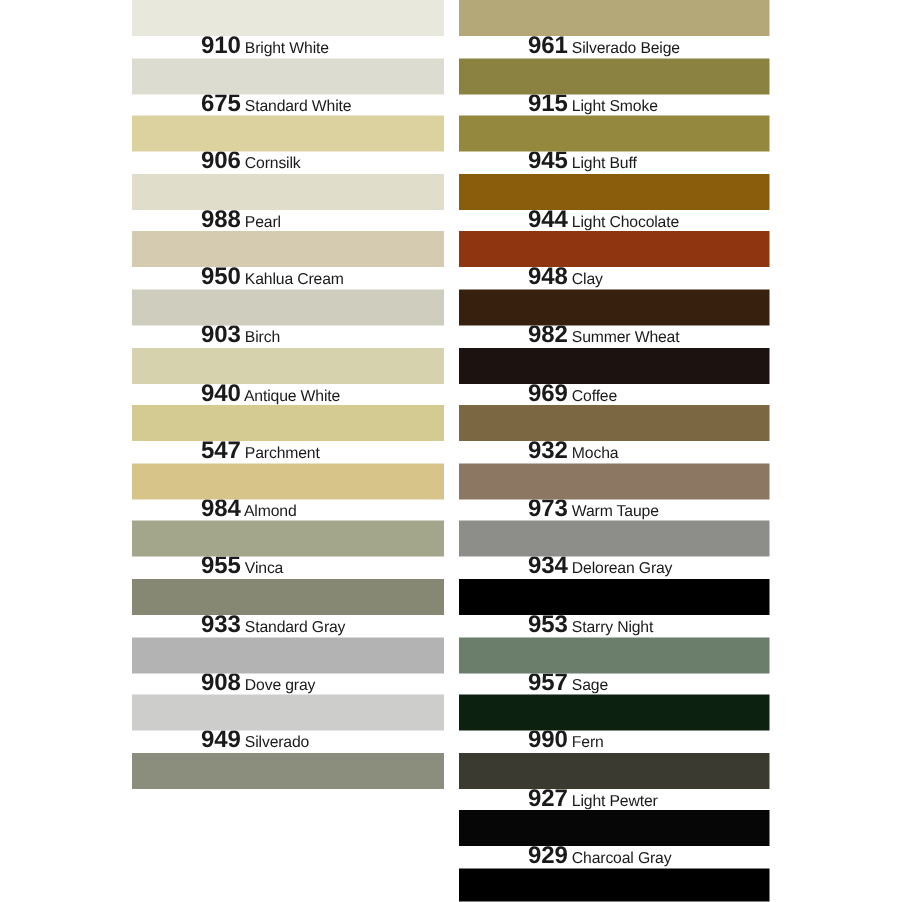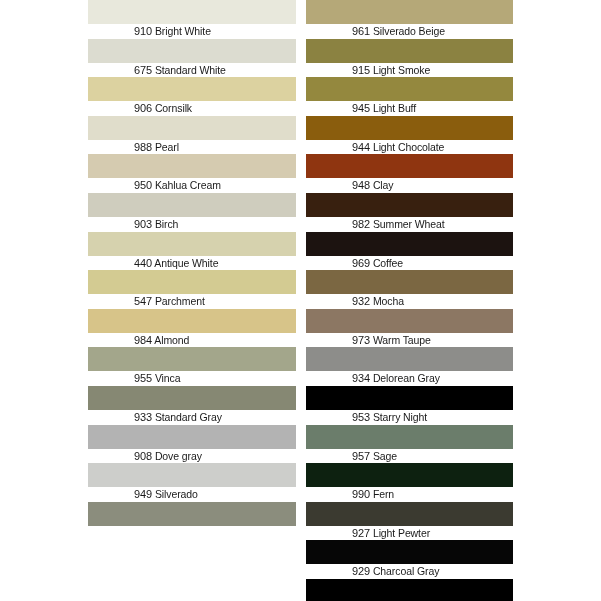--- a/index.html
+++ b/index.html
@@ -46,22 +46,22 @@
     font-size: 10.5px;
     color: #1a1a1a;
     white-space: nowrap;
     padding-left: 7px;
     box-sizing: border-box;
     letter-spacing: -0.1px;
     overflow: hidden;
   }
 
   .code {
-    font-weight: normal;
-    font-size: 11px;
+    font-weight: bold;
+    font-size: 16px;
     padding-left: 39px;
   }
   .name {
     font-weight: normal;
     font-size: 10.5px;
   }
 </style>
 </head>
 <body>
 
@@ -86,21 +86,21 @@
       <div class="swatch-row">
         <div class="swatch" style="background: rgb(213, 203, 176);"></div>
         <div class="label"><span class="code">950</span> <span class="name">Kahlua Cream</span></div>
       </div>
       <div class="swatch-row">
         <div class="swatch" style="background: rgb(207, 205, 190);"></div>
         <div class="label"><span class="code">903</span> <span class="name">Birch</span></div>
       </div>
       <div class="swatch-row">
         <div class="swatch" style="background: rgb(214, 210, 174);"></div>
-        <div class="label"><span class="code">440</span> <span class="name">Antique White</span></div>
+        <div class="label"><span class="code">940</span> <span class="name">Antique White</span></div>
       </div>
       <div class="swatch-row">
         <div class="swatch" style="background: rgb(211, 203, 146);"></div>
         <div class="label"><span class="code">547</span> <span class="name">Parchment</span></div>
       </div>
       <div class="swatch-row">
         <div class="swatch" style="background: rgb(215, 196, 137);"></div>
         <div class="label"><span class="code">984</span> <span class="name">Almond</span></div>
       </div>
       <div class="swatch-row">

